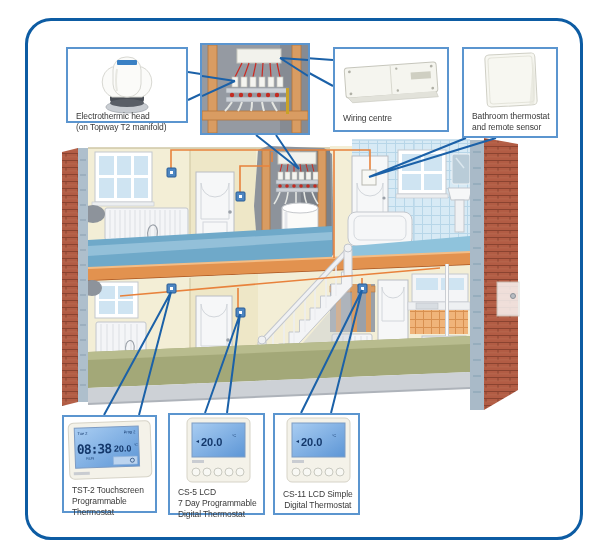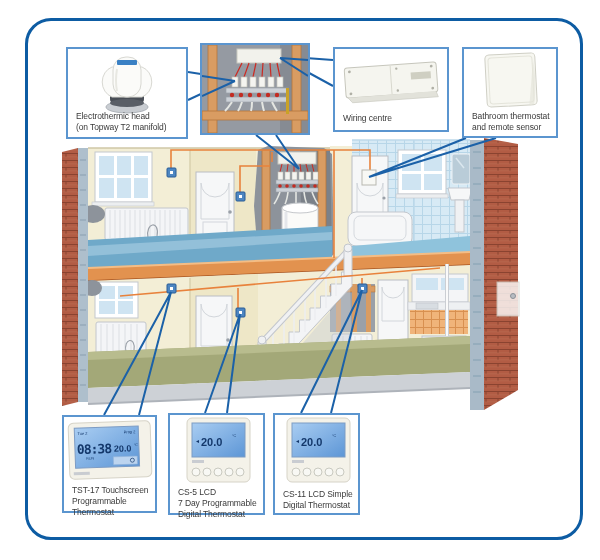--- a/index.html
+++ b/index.html
@@ -307,21 +307,21 @@
       <path d="M188,72 L233,79 M188,100 L233,79"></path>
       <path d="M256,135 L299,169 M276,135 L299,169"></path>
       <path d="M333,60 L278,56 M333,86 L278,56"></path>
       <path d="M466,138 L369,177 M496,138 L369,177"></path>
       <path d="M171,292 L104,415 M171,292 L139,415"></path>
       <path d="M240,314 L205,413 M240,314 L227,413"></path>
       <path d="M362,290 L301,413 M362,290 L331,413"></path>
     </g>
   </svg>
 
-  <div class="cbox" style="left:66px;top:47px;width:122px;height:92px;">
+  <div class="cbox" style="left:66px;top:47px;width:122px;height:76px;">
     <svg class="devsvg" width="118" height="66" viewBox="0 0 118 66">
       <ellipse cx="59" cy="58" rx="21" ry="6" fill="#c9cdd2" stroke="#aeb3b9"></ellipse>
       <rect x="42" y="44" width="34" height="10" rx="4" fill="#4a4f57"></rect>
       <ellipse cx="59" cy="54" rx="17" ry="4" fill="#5a5f67"></ellipse>
       <path d="M44,46 a15,16 0 0 1 0,-30 h30 a15,16 0 0 1 0,30 z" fill="#fbfbf9" stroke="#d8d8d2" transform="translate(0,2)"></path>
       <rect x="45" y="8" width="28" height="40" rx="13" fill="#fbfbf9" stroke="#d8d8d2"></rect>
       <rect x="49" y="11" width="20" height="5" rx="1" fill="#3a80c4"></rect>
       <path d="M49,20 q-2,12 0,22" stroke="#e8e8e2" stroke-width="2" fill="none"></path>
     </svg>
     <div class="label" style="top:62px;">Electrothermic head
@@ -422,21 +422,21 @@
         <text class="lcdtxt" x="72" y="17" font-size="4" text-anchor="end">Prog 2</text>
         <text class="lcdtxt" x="13" y="36" font-size="13" font-weight="bold" font-family="'DejaVu Sans Mono',monospace" letter-spacing="-1">08:38</text>
         <text class="lcdtxt" x="22" y="42" font-size="3.6">RUN</text>
         <text class="lcdtxt" x="50" y="35" font-size="9" font-weight="bold">20.0</text>
         <text class="lcdtxt" x="70" y="30" font-size="3.6">°C</text>
         <rect x="49" y="40" width="24" height="8" fill="#bcd4ef" stroke="#8fb0d8" stroke-width="0.6"></rect>
         <circle cx="68" cy="44" r="2" fill="none" stroke="#14386b" stroke-width="0.7"></circle>
         <rect x="9" y="54" width="16" height="3" fill="#c9ccd1"></rect>
       </g>
     </svg>
-    <div class="label" style="top:68px;">TST-17 Touchscreen
+    <div class="label" style="top:68px;">TST-2 Touchscreen
 Programmable Thermostat</div>
   </div>
 
   <div class="cbox" style="left:168px;top:413px;width:97px;height:102px;">
     <svg class="devsvg" width="97" height="70" viewBox="0 0 97 70">
       <defs>
         <linearGradient id="lcd2" x1="0" y1="0" x2="1" y2="1">
           <stop offset="0" stop-color="#a9cdf2"></stop>
             <stop offset="1" stop-color="#5d96d6"></stop>
         </linearGradient>
@@ -475,18 +475,18 @@
       <text class="lcdtxt" x="57" y="22" font-size="3.6">°C</text>
       <rect x="17" y="45" width="12" height="3" fill="#c9ccd1"></rect>
       <g fill="#f8f8f4" stroke="#c9c9c0">
         <circle cx="21" cy="57" r="4"></circle>
           <circle cx="32" cy="57" r="4"></circle>
           <circle cx="43" cy="57" r="4"></circle>
         <circle cx="54" cy="57" r="4"></circle>
           <circle cx="65" cy="57" r="4"></circle>
       </g>
     </svg>
-    <div class="label" style="top:74px;">CS-11 LCD Simple
+    <div class="label" style="top:74px;text-align:center;">CS-11 LCD Simple
 Digital Thermostat</div>
   </div>
 
   <div class="frame"></div>
 </div>
 
 </body></html>

